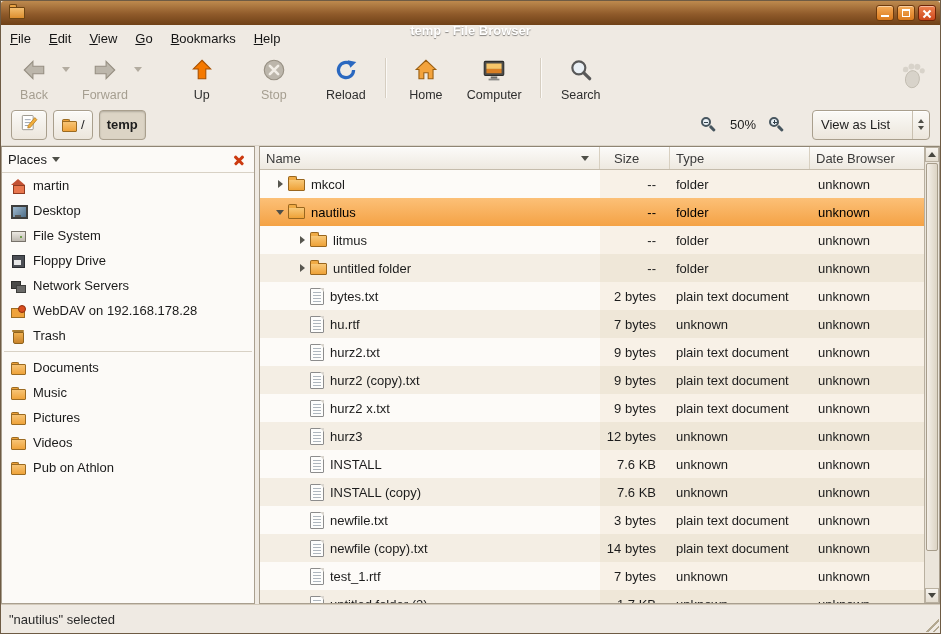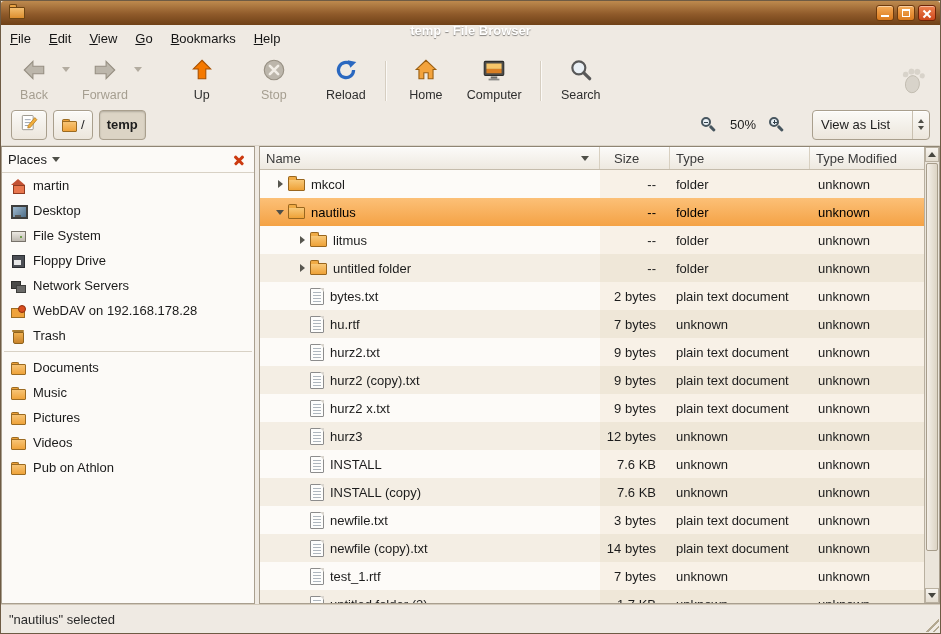--- a/index.html
+++ b/index.html
@@ -30,21 +30,21 @@
   .wbtn.close{background:linear-gradient(#EF8250,#CE481C);border-color:#6E2406;}
   .wbtn.min::after{content:"";position:absolute;left:4px;right:4px;bottom:3px;height:2px;background:#FFF;}
   .wbtn.max::after{content:"";position:absolute;left:4px;right:4px;top:3px;bottom:3px;border:1px solid #FFF;border-top-width:2px;}
   .wbtn.close::before,.wbtn.close::after{content:"";position:absolute;left:3px;top:6.5px;width:10px;height:2px;background:#fff;}
   .wbtn.close::before{transform:rotate(45deg);} .wbtn.close::after{transform:rotate(-45deg);}
   
   .menubar{height:26px;flex:0 0 26px;display:flex;align-items:center;background:#EFEAE3;}
   .menuitem{display:inline-block;padding:4px 9px;font-size:13px;color:#151515;}
   .menuitem::first-letter{text-decoration:underline;}
   
-  .toolbar{height:53px;flex:0 0 53px;display:flex;align-items:center;padding:4px 8px 0;background:#EFEAE3;}
+  .toolbar{height:53px;flex:0 0 53px;display:flex;align-items:flex-start;padding:4px 8px 0;background:#EFEAE3;}
   .tbtn{display:flex;flex-direction:column;align-items:center;gap:1px;min-width:50px;padding:2px 4px;border-radius:3px;}
   .tbtn .lbl{font-size:12.5px;color:#2E2E2E;white-space:nowrap;}
   .tbtn.disabled .lbl{color:#A59E90;}
   .tbtn-group{display:flex;align-items:flex-start;}
   .tbtn-caret{width:13px;padding-top:12px;display:flex;justify-content:center;}
   .tsep{width:2px;height:40px;margin:3px 14px 0;border-left:1px solid #D6CEC1;border-right:1px solid #FBF9F6;}
   .tri-down{width:0;height:0;border-left:4px solid transparent;border-right:4px solid transparent;border-top:5px solid #4F4F48;}
   .tri-down.gray{border-top-color:#B3ACA0;}
   .tri-right{width:0;height:0;border-top:4px solid transparent;border-bottom:4px solid transparent;border-left:5px solid #57564F;}
   .throbber{margin-left:auto;margin-top:6px;padding-right:4px;}
@@ -363,21 +363,21 @@
               <span>Name</span>
               <i class="tri-down sortarrow"></i>
             </div>
           <div class="hcell h-size">
               <span>Size</span>
             </div>
           <div class="hcell h-type">
               <span>Type</span>
             </div>
           <div class="hcell h-date">
-              <span>Type Modified</span>
+              <span>Date Browser</span>
             </div>
         </div>
         <div class="rows">
 
           <div class="row lvl0">
             <div class="cell c-name">
                 <span class="exp">
                   <i class="tri-right"></i>
                 </span>
                 <span class="icon-folder"></span>

